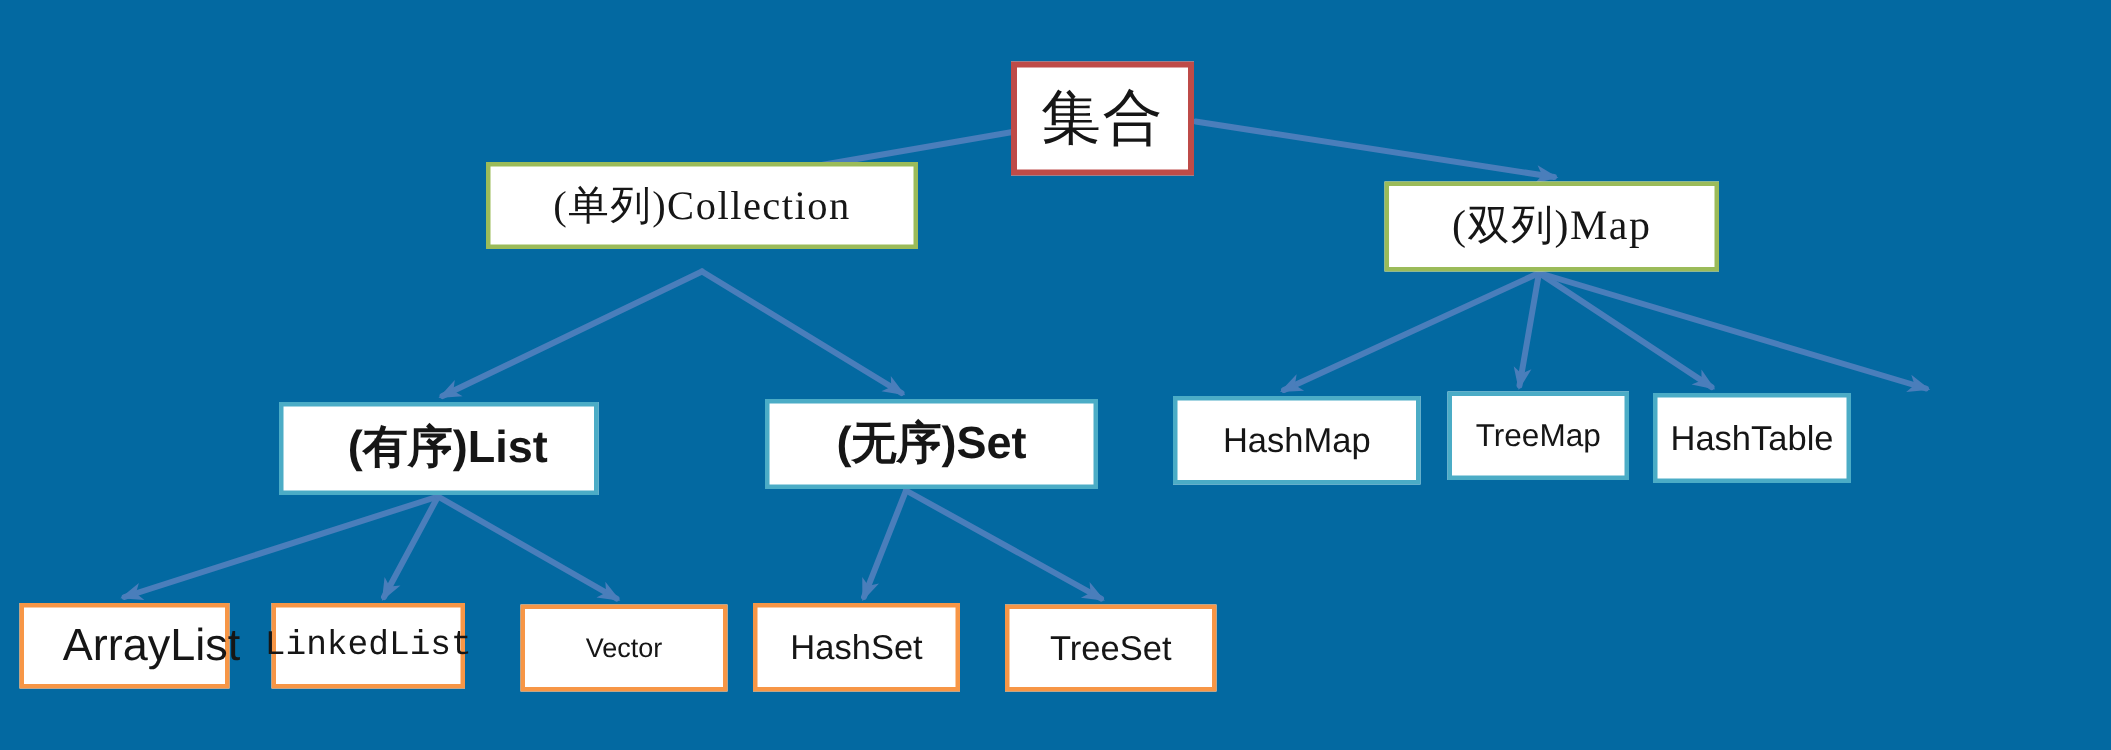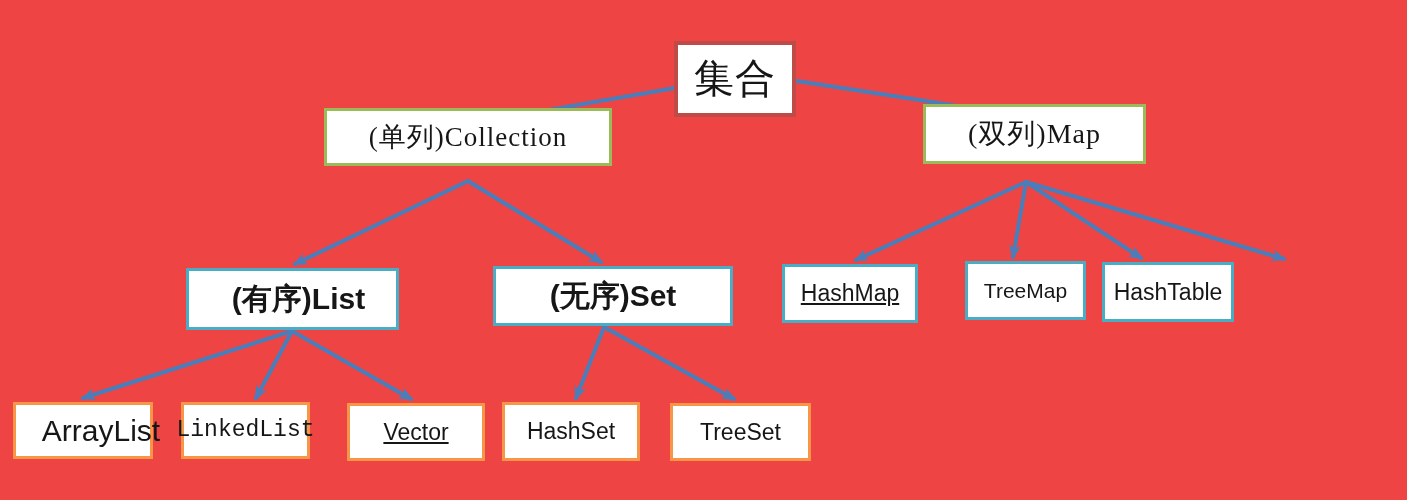--- a/index.html
+++ b/index.html
@@ -4,21 +4,21 @@
 <style>
   html, body {
     margin: 0;
     padding: 0;
     background: #ffffff;
   }
   #canvas {
     position: relative;
     width: 1407px;
     height: 500px;
-    background: #ef4444;
+    background: #0369a1;
     overflow: hidden;
     font-family: "Liberation Sans", sans-serif;
   }
   #edge-layer {
     position: absolute;
     left: 0;
     top: 0;
     width: 1407px;
     height: 500px;
     z-index: 1;
@@ -71,25 +71,25 @@
         <line x1="292" y1="331" x2="83" y2="398" stroke="#4A7EBB" stroke-width="4" stroke-linecap="round" marker-end="url(#arrowhead)"></line>
         <line x1="292" y1="331" x2="256" y2="398" stroke="#4A7EBB" stroke-width="4" stroke-linecap="round" marker-end="url(#arrowhead)"></line>
         <line x1="292" y1="331" x2="411" y2="399" stroke="#4A7EBB" stroke-width="4" stroke-linecap="round" marker-end="url(#arrowhead)"></line>
         <line x1="604" y1="327" x2="576" y2="398" stroke="#4A7EBB" stroke-width="4" stroke-linecap="round" marker-end="url(#arrowhead)"></line>
         <line x1="604" y1="327" x2="734" y2="399" stroke="#4A7EBB" stroke-width="4" stroke-linecap="round" marker-end="url(#arrowhead)"></line>
       </g>
   </svg>
 
   <div class="node f-serif" style="left: 674px; top: 41px; width: 122px; height: 76px; font-size: 40px; border: 4px solid rgb(190, 75, 72);">集合</div>
   <div class="node f-serif" style="left: 324px; top: 108px; width: 288px; height: 58px; font-size: 27px; border: 3px solid rgb(155, 187, 89);">(单列)Collection</div>
-  <div class="node f-serif" style="left: 923px; top: 104px; width: 223px; height: 60px; font-size: 28px; border: 3px solid rgb(155, 187, 89);">(双列)Map</div>
+  <div class="node f-serif" style="left: 923px; top: 121px; width: 223px; height: 60px; font-size: 28px; border: 3px solid rgb(155, 187, 89);">(双列)Map</div>
   <div class="node f-sans-bold" style="left: 186px; top: 268px; width: 213px; height: 62px; font-size: 30px; border: 3px solid rgb(75, 172, 198); padding-left: 12px;">(有序)List</div>
-  <div class="node f-sans-bold" style="left: 493px; top: 266px; width: 240px; height: 60px; font-size: 30px; border: 3px solid rgb(75, 172, 198);">(无序)Set</div>
-  <div class="node f-sans" style="left: 782px; top: 264px; width: 136px; height: 59px; font-size: 23px; border: 3px solid rgb(75, 172, 198); text-decoration: underline;">HashMap</div>
+  <div class="node f-sans-bold" style="left: 510px; top: 266px; width: 222px; height: 60px; font-size: 30px; border: 3px solid rgb(75, 172, 198);">(无序)Set</div>
+  <div class="node f-sans" style="left: 782px; top: 264px; width: 165px; height: 59px; font-size: 23px; border: 3px solid rgb(75, 172, 198);">HashMap</div>
   <div class="node f-sans" style="left: 965px; top: 261px; width: 121px; height: 59px; font-size: 21px; border: 3px solid rgb(75, 172, 198);">TreeMap</div>
   <div class="node f-sans" style="left: 1102px; top: 262px; width: 132px; height: 60px; font-size: 23px; border: 3px solid rgb(75, 172, 198);">HashTable</div>
   <div class="node f-sans" style="left: 13px; top: 402px; width: 140px; height: 57px; font-size: 30px; border: 3px solid rgb(247, 150, 70); padding-left: 36px;">ArrayList</div>
   <div class="node f-sans" style="left: 181px; top: 402px; width: 129px; height: 57px; font-size: 23px; border: 3px solid rgb(247, 150, 70); font-family: Liberation Mono, monospace;">LinkedList</div>
-  <div class="node f-sans" style="left: 347px; top: 403px; width: 138px; height: 58px; font-size: 23px; border: 3px solid rgb(247, 150, 70); text-decoration: underline;">Vector</div>
+  <div class="node f-sans" style="left: 347px; top: 403px; width: 138px; height: 58px; font-size: 18px; border: 3px solid rgb(247, 150, 70);">Vector</div>
   <div class="node f-sans" style="left: 502px; top: 402px; width: 138px; height: 59px; font-size: 23px; border: 3px solid rgb(247, 150, 70);">HashSet</div>
   <div class="node f-sans" style="left: 670px; top: 403px; width: 141px; height: 58px; font-size: 23px; border: 3px solid rgb(247, 150, 70);">TreeSet</div>
 
 </div>
 
 </body></html>

